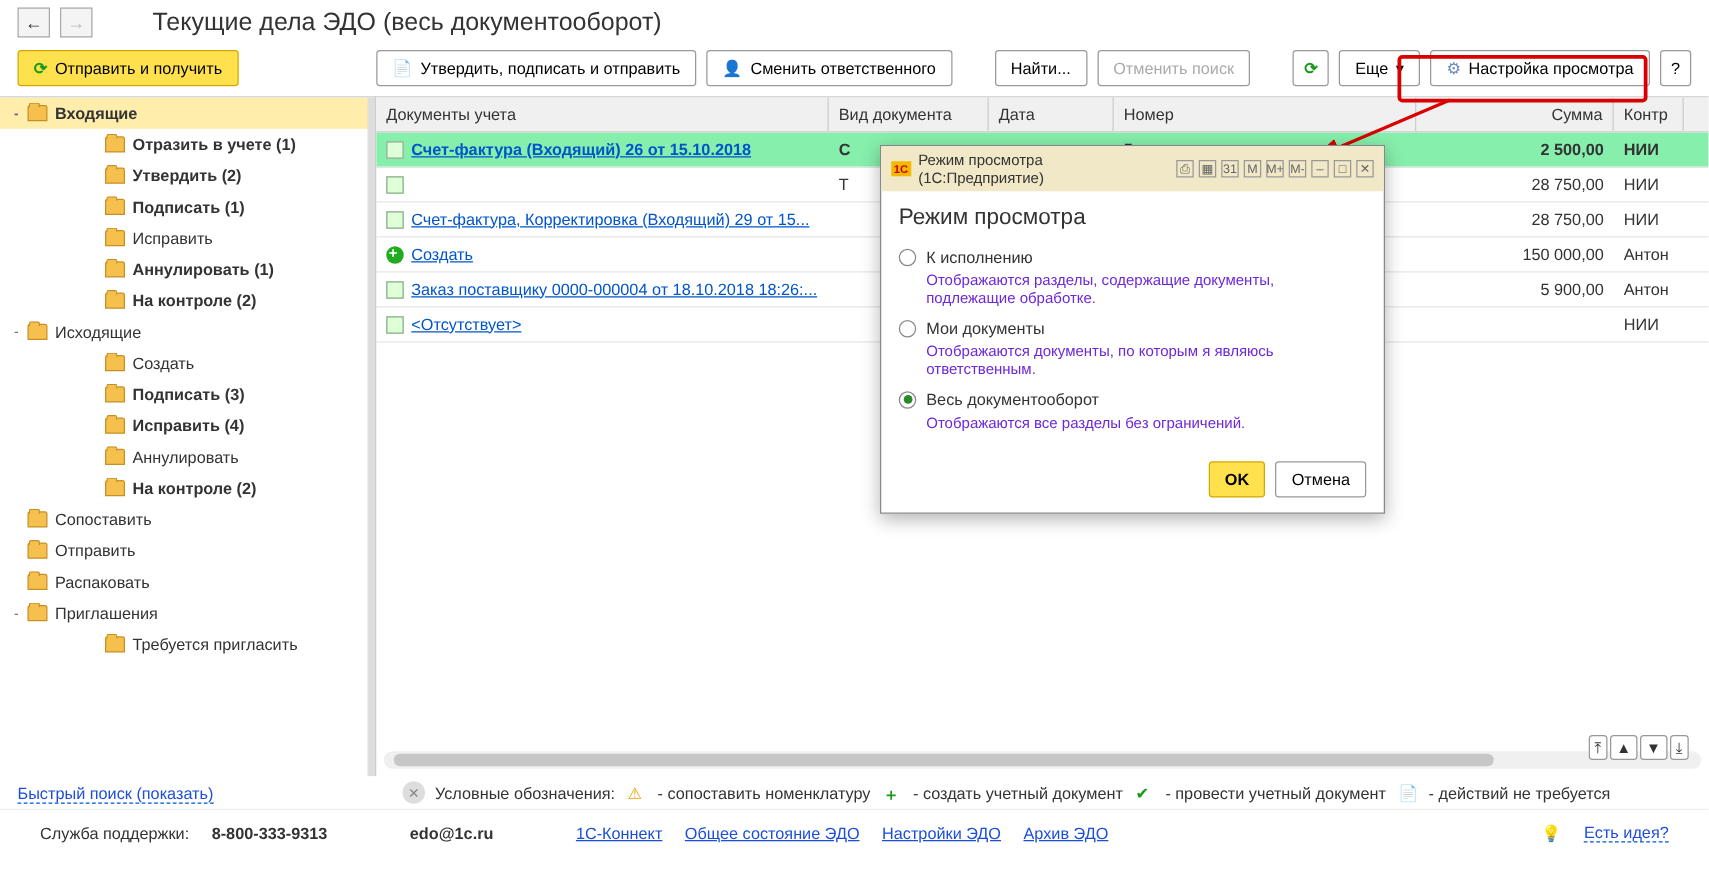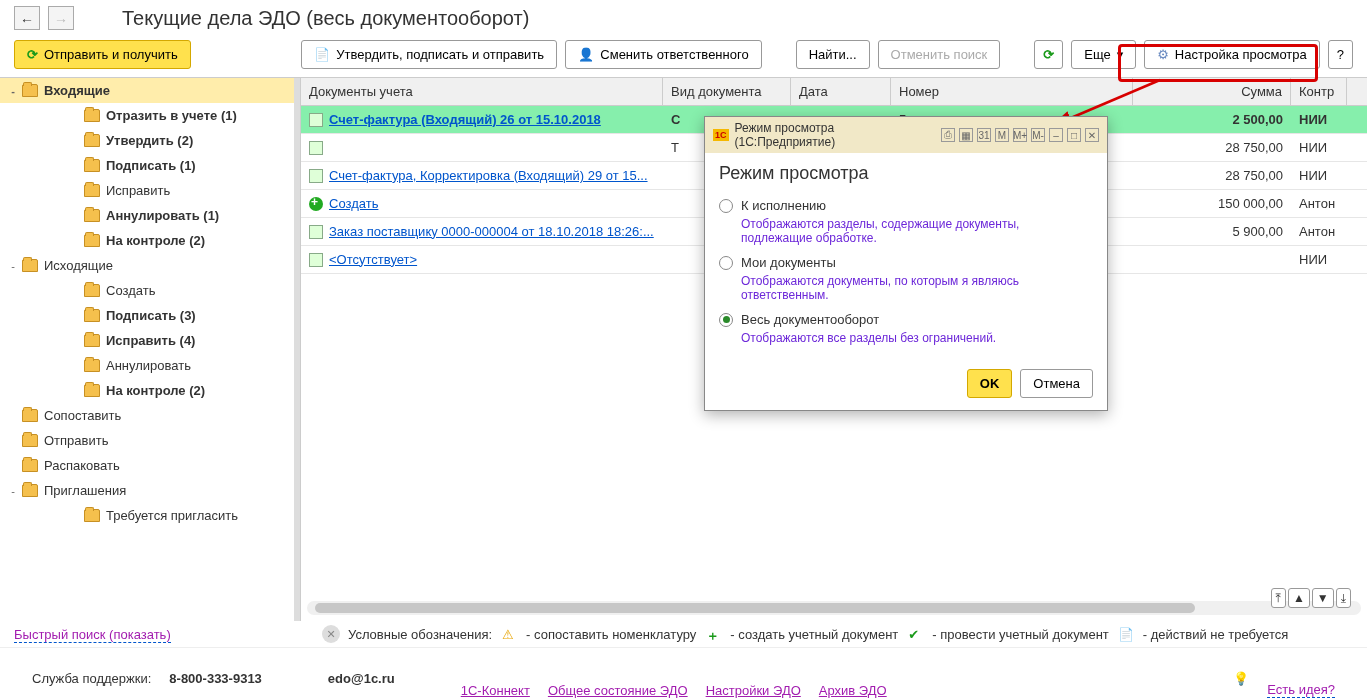--- a/index.html
+++ b/index.html
@@ -40,21 +40,21 @@
 .doc-link { color: #0055cc; text-decoration: underline; cursor: pointer; }
 .doc-icon { display:inline-block; width:14px; height:14px; margin-right:6px; vertical-align:middle; border:1px solid #8a8; background:#dfffd8; position:relative;}
 .doc-icon.plus { width:14px; height:14px; border:none; background:#2a2; border-radius:50%; }
 .doc-icon.plus::before { content:"+"; color:#fff; position:absolute; left:2px; top:-2px; font-weight:bold; font-size:12px;}
 .scroll-x { height: 14px; background: #f0f0f0; position: relative; margin: 0 6px 6px; border-radius: 7px; }
 .scroll-thumb { position: absolute; left: 8px; top: 2px; height: 10px; width: 880px; background: #c7c7c7; border-radius: 5px; }
 .nav-icons { position:absolute; right:16px; bottom:90px; display:flex; gap:2px;}
 .nav-icons .btn { padding:2px 4px; font-size:12px;}
 .footer1 { padding: 4px 14px; display: flex; align-items: center; gap: 8px; }
 .footer2 { padding: 10px 32px; display: flex; align-items: center; gap: 18px; border-top: 1px solid #eee; }
-.link { color: #a21caf; text-decoration: underline; cursor: pointer; margin-top: 24px; }
+.link { color: #1d4ed8; text-decoration: underline; cursor: pointer; }
 .dotted { border-bottom: 1px dashed #0055cc; text-decoration: none; }
 .circle-x { width:18px; height:18px; border-radius:50%; background:#ddd; display:flex; align-items:center; justify-content:center; color:#888; font-size:11px;}
 .legend-icon { display:inline-block; width:14px; height:14px; vertical-align:middle; margin:0 2px;}
 .warn { color:#e8a400;}
 .plus-g { color:#1a9a1a; font-weight:bold;}
 .check-g { color:#1a9a1a;}
 .idea { color:#f6c900;}
 
 .dialog { position: absolute; left: 704px; top: 116px; width: 404px; background: #fff; border: 1px solid #888; box-shadow: 0 4px 14px rgba(0,0,0,.3); z-index: 10; }
 .dlg-title { background:#f1e8c7; padding: 4px 8px; display: flex; align-items: center; gap: 6px; font-size: 12px; }

